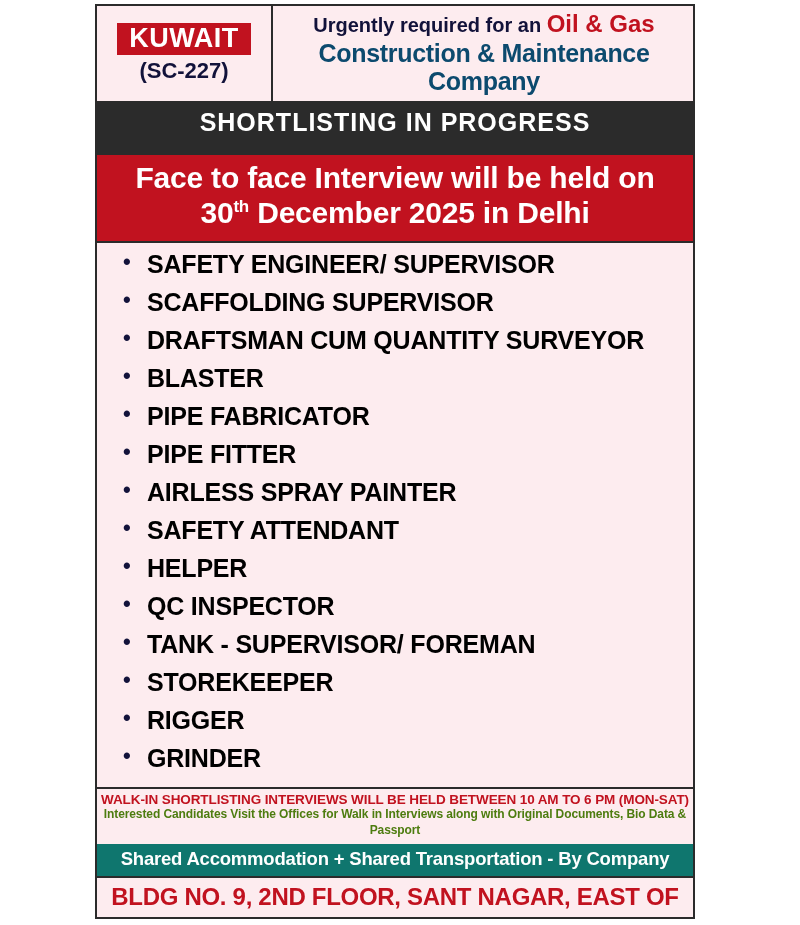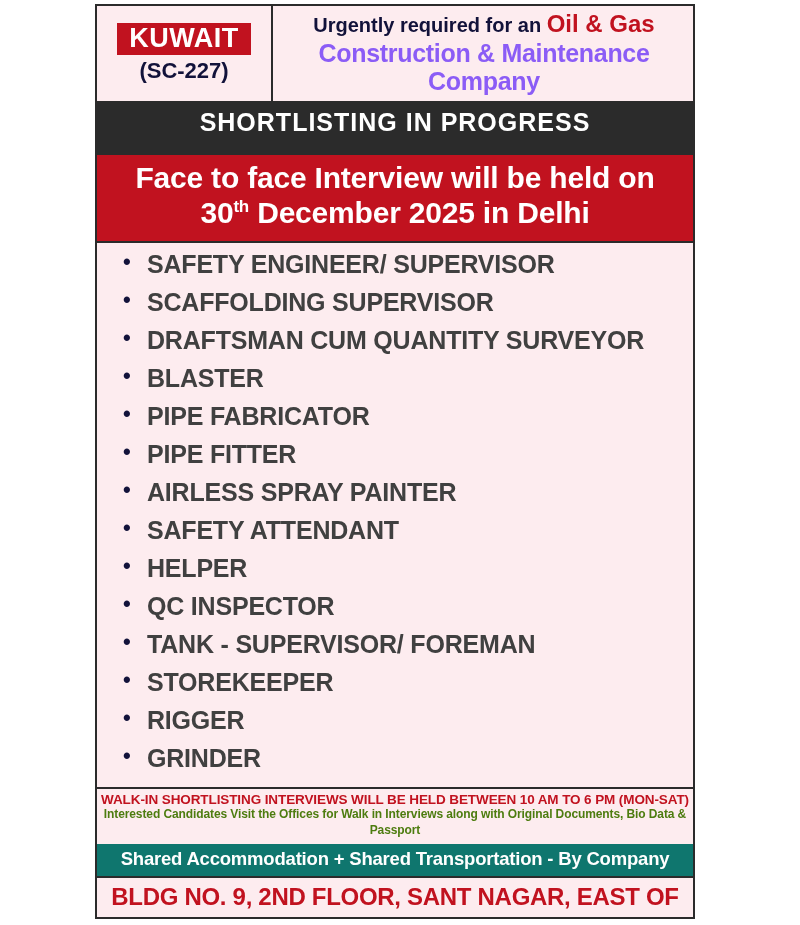--- a/index.html
+++ b/index.html
@@ -76,21 +76,21 @@
     font-size: 20px;
     color: #12123a;
     font-weight: bold;
   }
   .headline-l1 .red {
     color: #c1121f;
     font-size: 24px;
     font-weight: bold;
   }
   .headline-l2 {
-    color: #8b5cf6;
+    color: #0c4a6e;
     font-weight: bold;
     font-size: 25px;
     letter-spacing: -0.3px;
     margin-top: 1px;
   }
 
   
   .black-banner {
     background: #2b2b2b;
     color: #ffffff;
@@ -130,21 +130,21 @@
 
   
   .jobs {
     background: #fdecef;
     padding: 8px 0 4px 0;
     margin: 0;
     list-style: none;
   }
   .jobs li {
     position: relative;
-    color: #404040;
+    color: #000000;
     font-weight: bold;
     font-size: 25px;
     letter-spacing: -0.2px;
     padding: 0 0 0 50px;
     margin: 0 0 11px 0;
     line-height: 1.08;
   }
   .jobs li::before {
     content: "\2022";
     position: absolute;

